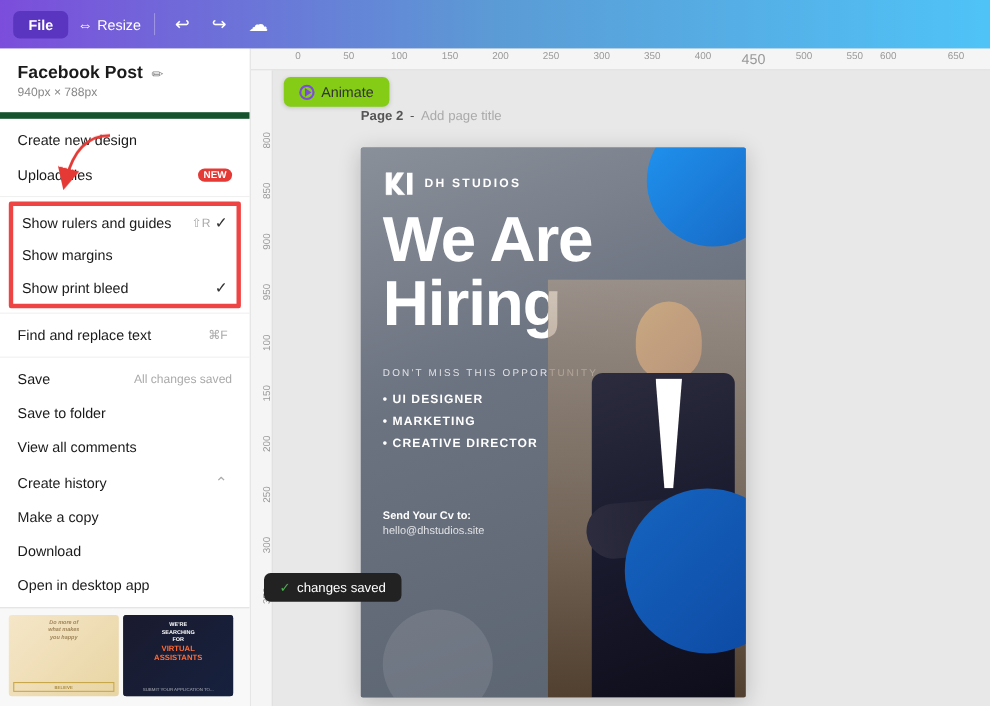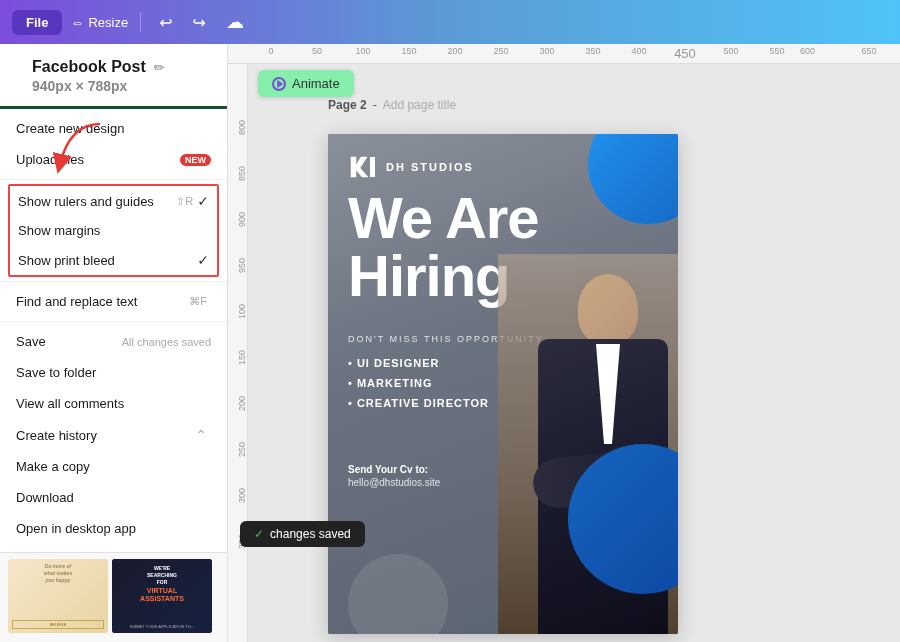--- a/index.html
+++ b/index.html
@@ -67,44 +67,43 @@
       height: 100%;
       display: flex;
       flex-direction: column;
       border-right: 1px solid #e0e0e0;
       overflow: hidden;
       position: relative;
       z-index: 50;
     }
 
     .sidebar-header {
-      padding: 14px 32px 4px;
-      border-bottom: 3px solid #14532d;
+      padding: 14px 16px 4px;
+      border-bottom: 6px solid #14532d;
     }
     .sidebar-title-row {
       display: flex;
       align-items: center;
       gap: 8px;
       margin-bottom: 2px;
     }
     .sidebar-title {
       font-size: 16px;
       font-weight: 700;
       color: #1a1a1a;
     }
     .sidebar-edit-icon {
       color: #888;
       font-size: 13px;
       cursor: pointer;
     }
     .sidebar-subtitle {
-      font-size: 14px;
+      font-size: 11px;
       color: #888;
       margin-bottom: 8px;
-      font-weight: bold;
     }
 
     
     .menu-section {
       flex: 1;
       overflow-y: auto;
       padding: 4px 0;
     }
     .menu-item {
       display: flex;
@@ -179,21 +178,21 @@
     }
 
     
     .animate-btn {
       position: absolute;
       top: 10px;
       left: 10px;
       display: flex;
       align-items: center;
       gap: 6px;
-      background: #86efac;
+      background: #84cc16;
       border: none;
       border-radius: 6px;
       padding: 6px 14px;
       font-size: 13px;
       font-weight: 500;
       color: #333;
       cursor: pointer;
       box-shadow: 0 1px 4px rgba(0,0,0,0.15);
     }
     .animate-icon {
@@ -354,21 +353,21 @@
       padding: 6px 14px;
       border-radius: 6px;
       z-index: 300;
       display: flex;
       align-items: center;
       gap: 6px;
     }
 
     
     .menu-outlined-group {
-      border: 2px solid #ef4444;
+      border: 4px solid #ef4444;
       margin: 2px 8px;
       border-radius: 2px;
     }
   </style>
 </head>
 <body>
 
 <div class="toolbar">
   <button class="toolbar-file-btn">File</button>
   <button class="toolbar-resize-btn">Resize</button>

